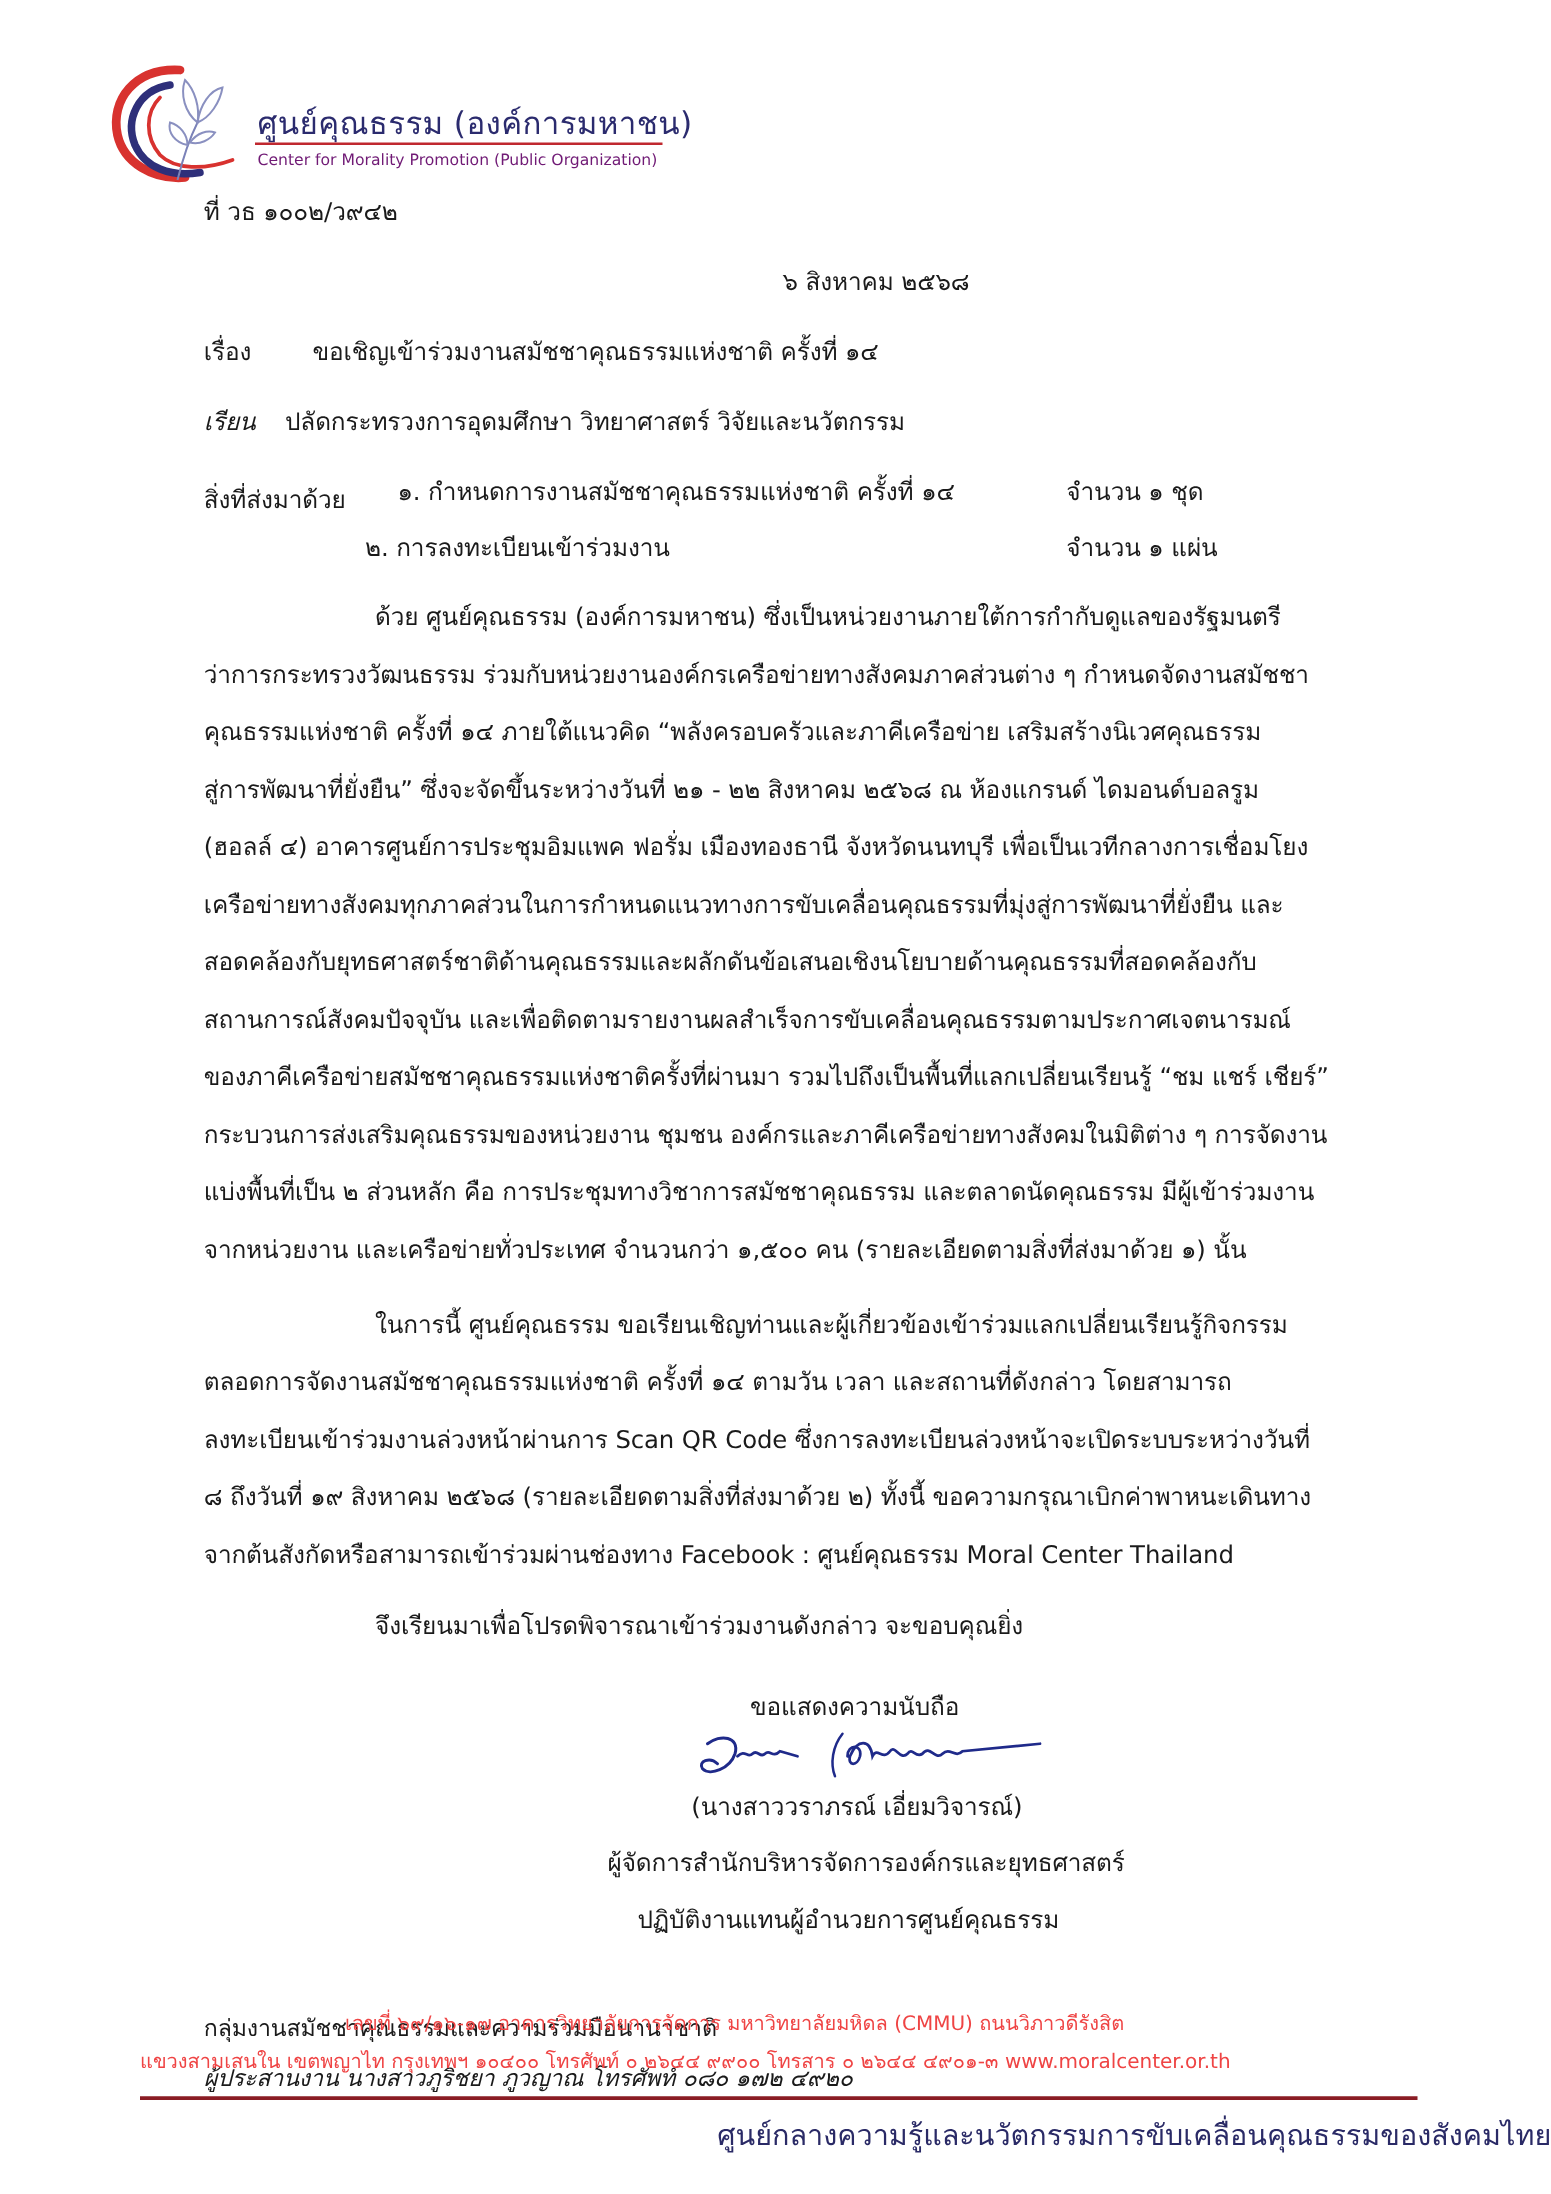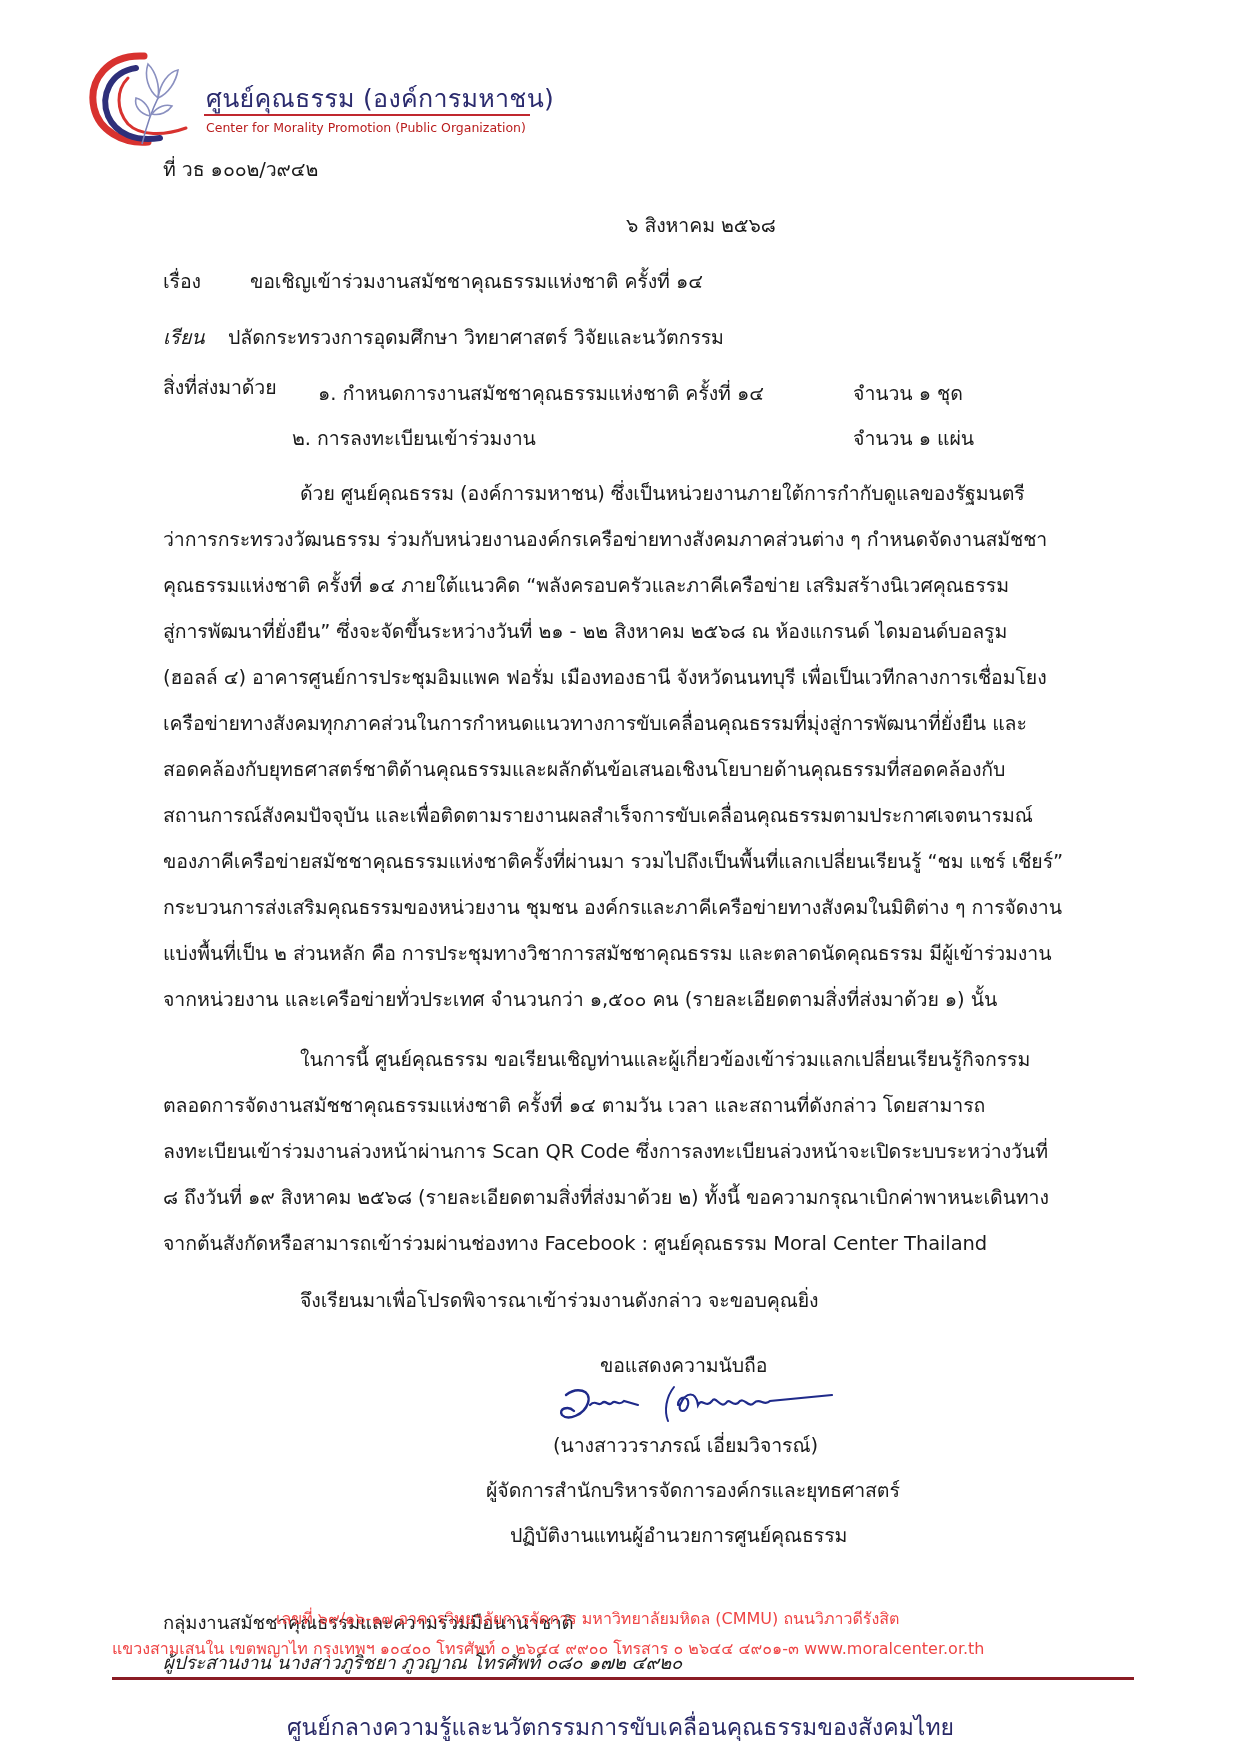--- a/index.html
+++ b/index.html
@@ -17,35 +17,35 @@
     .org-th {
       position: absolute; left: 206px; top: 78px;
       font-size: 25px; color: #2b2b6e; letter-spacing: 0.3px;
     }
     .org-rule {
       position: absolute; left: 204px; top: 114px; width: 326px; height: 2px;
       background: #c0282f;
     }
     .org-en {
       position: absolute; left: 206px; top: 120px;
-      font-size: 12.5px; color: #b91c1c;
+      font-size: 12.5px; color: #701a75;
     }
 
     .body-text { font-size: 19.5px; color: #1a1a1a; letter-spacing: -0.1px; }
     .u { text-decoration-thickness: 1px; text-underline-offset: 4px; }
 
     
     .footer-addr { font-size: 17px; color: #ef4444; }
     .footer-rule {
       position: absolute; left: 112px; top: 1677px; width: 1022px; height: 3px;
       background: #8a1c24;
     }
     .footer-slogan {
-      position: absolute; left: 0; width: 1241px; top: 1690px; text-align: center;
-      font-size: 23px; color: #2a2a66; margin-top: 19px;
+      position: absolute; left: 0; width: 1241px; top: 1690px; text-align: right;
+      font-size: 23px; color: #2a2a66;
     }
     .sig { position: absolute; left: 554px; top: 1283px; width: 300px; height: 42px; }
   </style>
 </head>
 <body>
 
 <div>
   <svg class="logo" viewBox="0 0 110 100">
     <path d="M58 8 C 22 6, 2 32, 8 60 C 13 82, 36 96, 62 94" fill="none" stroke="#d8322f" stroke-width="7" stroke-linecap="round"></path>
     <path d="M50 20 C 24 24, 14 48, 22 68 C 30 86, 50 94, 74 90" fill="none" stroke="#2e2f7a" stroke-width="6" stroke-linecap="round"></path>
@@ -67,21 +67,21 @@
 <div>
   <div class="abs body-text" style="left:163px; top:266px;">เรื่อง</div>
   <div class="abs body-text" style="left:250px; top:266px;">ขอเชิญเข้าร่วมงานสมัชชาคุณธรรมแห่งชาติ ครั้งที่ ๑๔</div>
 </div>
 <div>
   <div class="abs body-text" style="left:163px; top:322px;font-style:italic;">เรียน</div>
   <div class="abs body-text" style="left:228px; top:322px;">ปลัดกระทรวงการอุดมศึกษา วิทยาศาสตร์ วิจัยและนวัตกรรม</div>
 </div>
 
 <div>
-  <div class="abs body-text" style="left:163px; top:372px;">สิ่งที่ส่งมาด้วย</div>
+  <div class="abs body-text" style="left:163px; top:384px;">สิ่งที่ส่งมาด้วย</div>
   <div class="abs body-text" style="left:292px; top:378px;margin-left:26px;">๑. กำหนดการงานสมัชชาคุณธรรมแห่งชาติ ครั้งที่ ๑๔</div>
   <div class="abs body-text" style="left:853px; top:378px;">จำนวน ๑  ชุด</div>
   <div class="abs body-text" style="left:292px; top:423px;">๒. การลงทะเบียนเข้าร่วมงาน</div>
   <div class="abs body-text" style="left:853px; top:423px;">จำนวน ๑  แผ่น</div>
 </div>
 
 <div>
   <div class="abs body-text" style="left:300px; top:478px;">ด้วย ศูนย์คุณธรรม (องค์การมหาชน) ซึ่งเป็นหน่วยงานภายใต้การกำกับดูแลของรัฐมนตรี</div>
   <div class="abs body-text" style="left:163px; top:524px;">ว่าการกระทรวงวัฒนธรรม ร่วมกับหน่วยงานองค์กรเครือข่ายทางสังคมภาคส่วนต่าง ๆ กำหนดจัดงานสมัชชา</div>
   <div class="abs body-text" style="left:163px; top:570px;">คุณธรรมแห่งชาติ ครั้งที่ ๑๔ ภายใต้แนวคิด “พลังครอบครัวและภาคีเครือข่าย เสริมสร้างนิเวศคุณธรรม</div>

